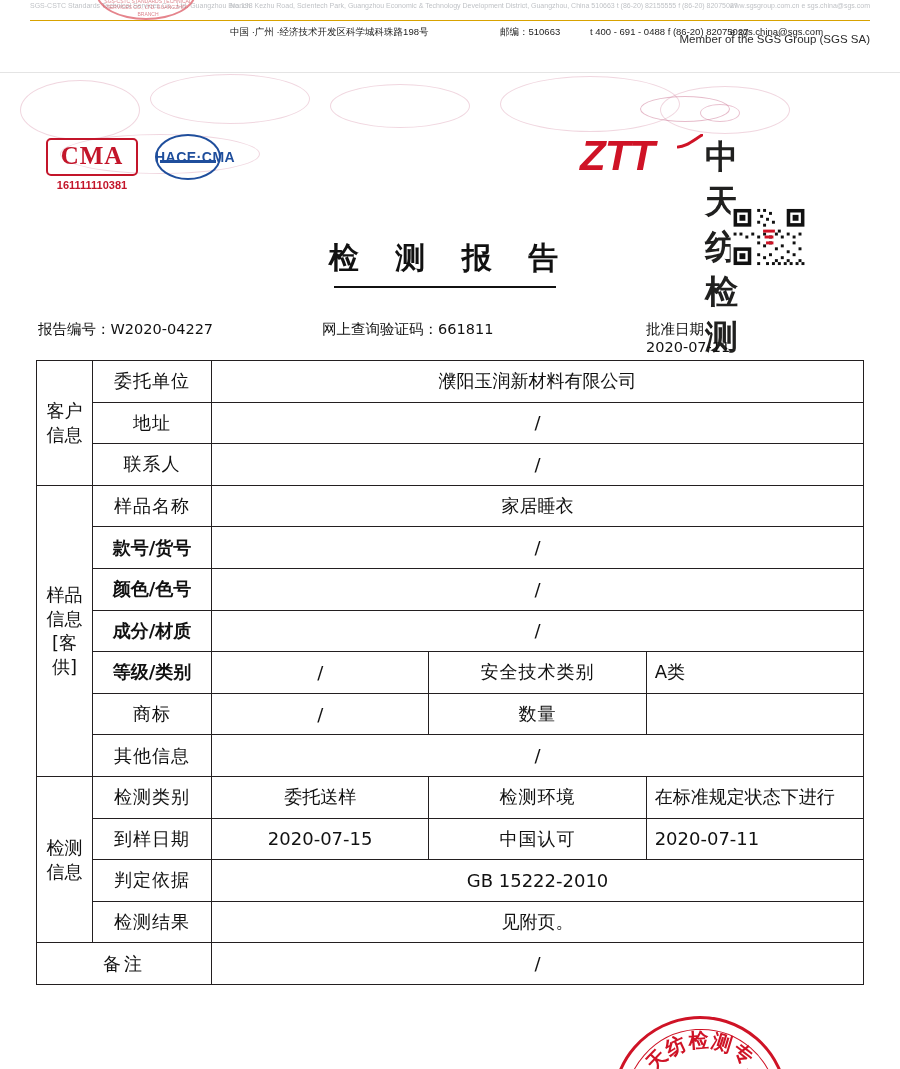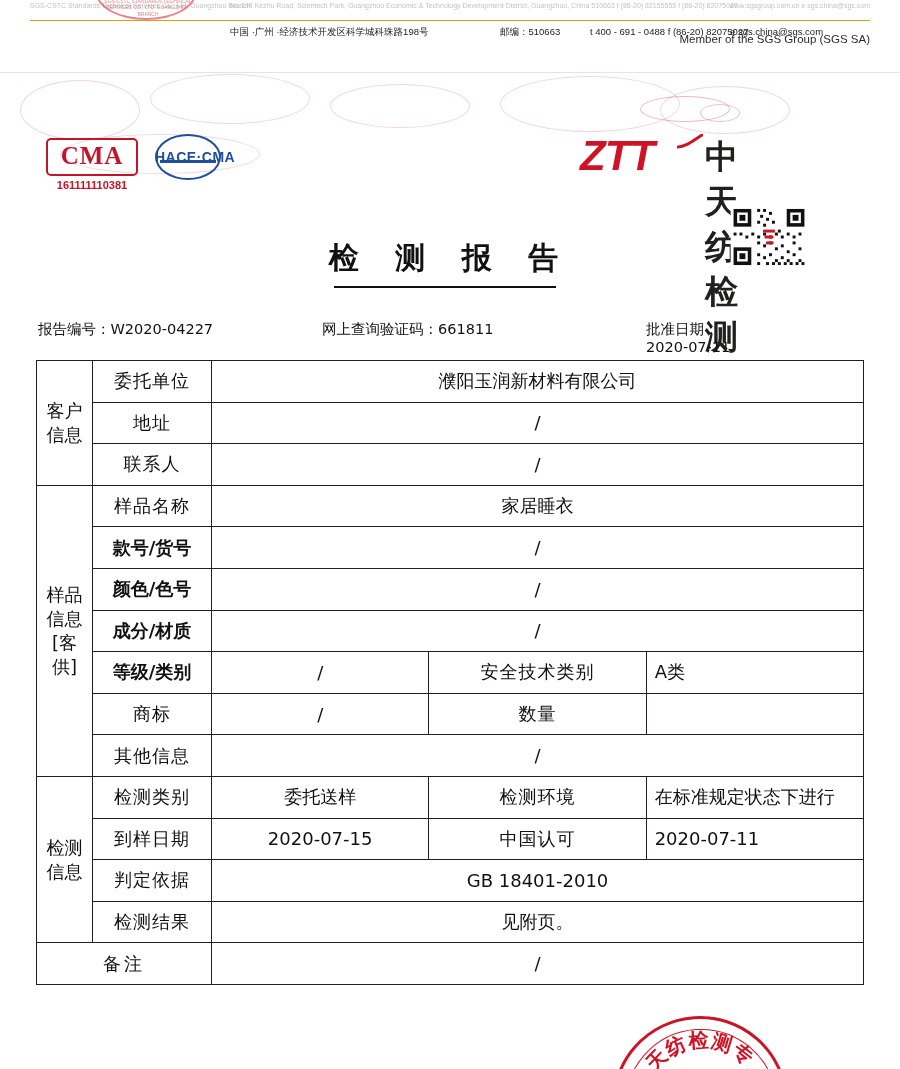--- a/index.html
+++ b/index.html
@@ -505,21 +505,21 @@
       <td class="value2">在标准规定状态下进行</td>
     </tr>
     <tr>
       <td class="label">到样日期</td>
       <td class="value val-num">2020-07-15</td>
       <td class="label2">中国认可</td>
       <td class="value2 val-num">2020-07-11</td>
     </tr>
     <tr>
       <td class="label">判定依据</td>
-      <td class="value" colspan="3">GB  18401-2010</td>
+      <td class="value" colspan="3">GB  15222-2010</td>
     </tr>
     <tr>
       <td class="label">检测结果</td>
       <td class="value" colspan="3">见附页。</td>
     </tr>
 
     <tr>
       <td class="remark-label" colspan="2">备注</td>
       <td class="value" colspan="3">/</td>
     </tr>

